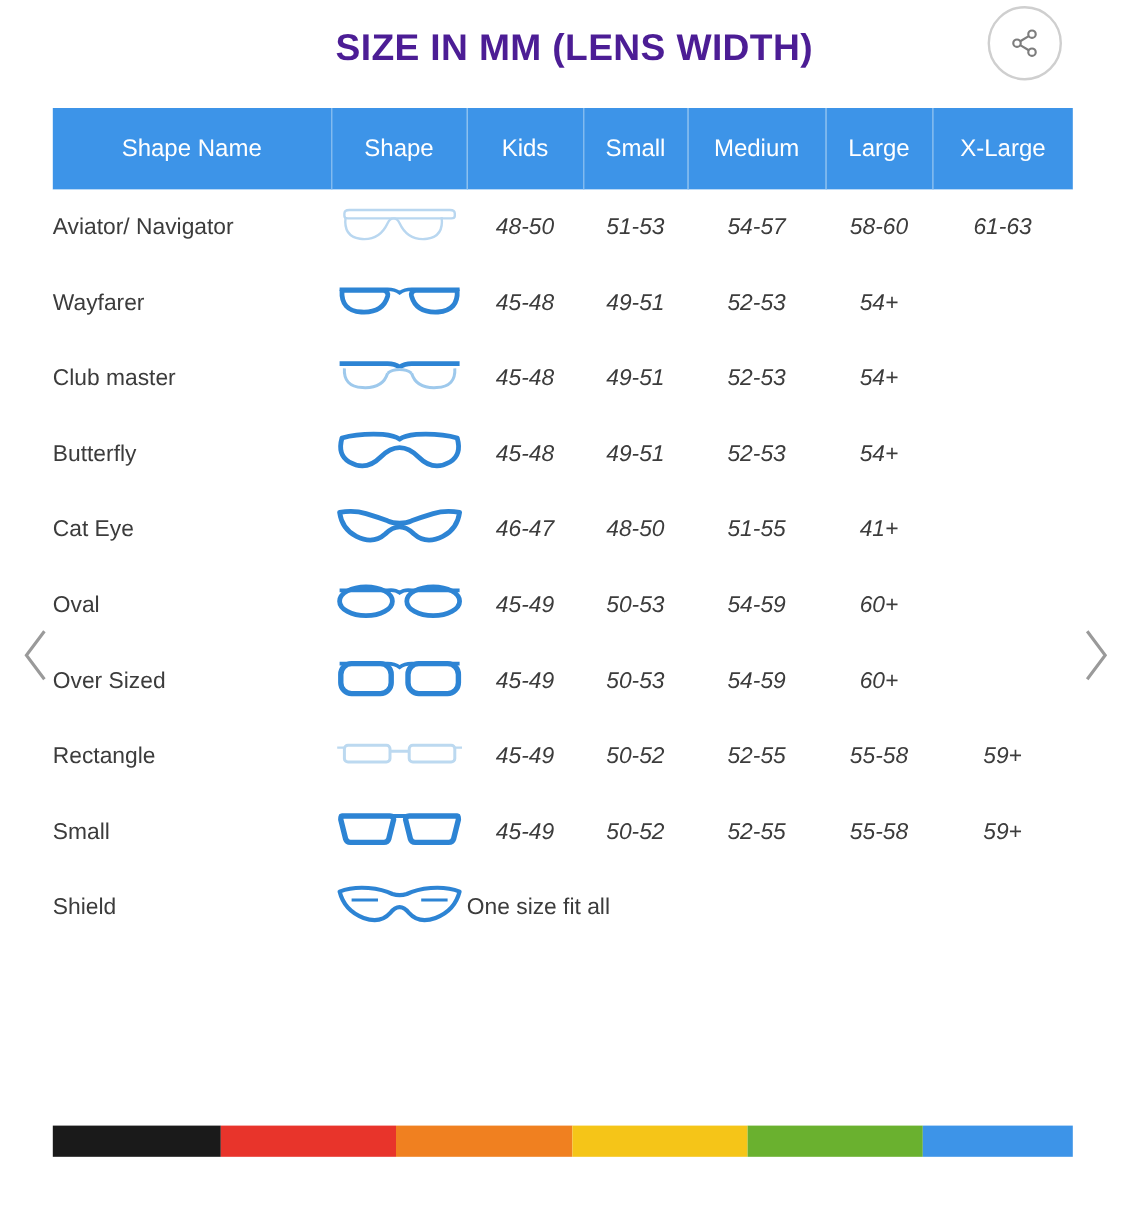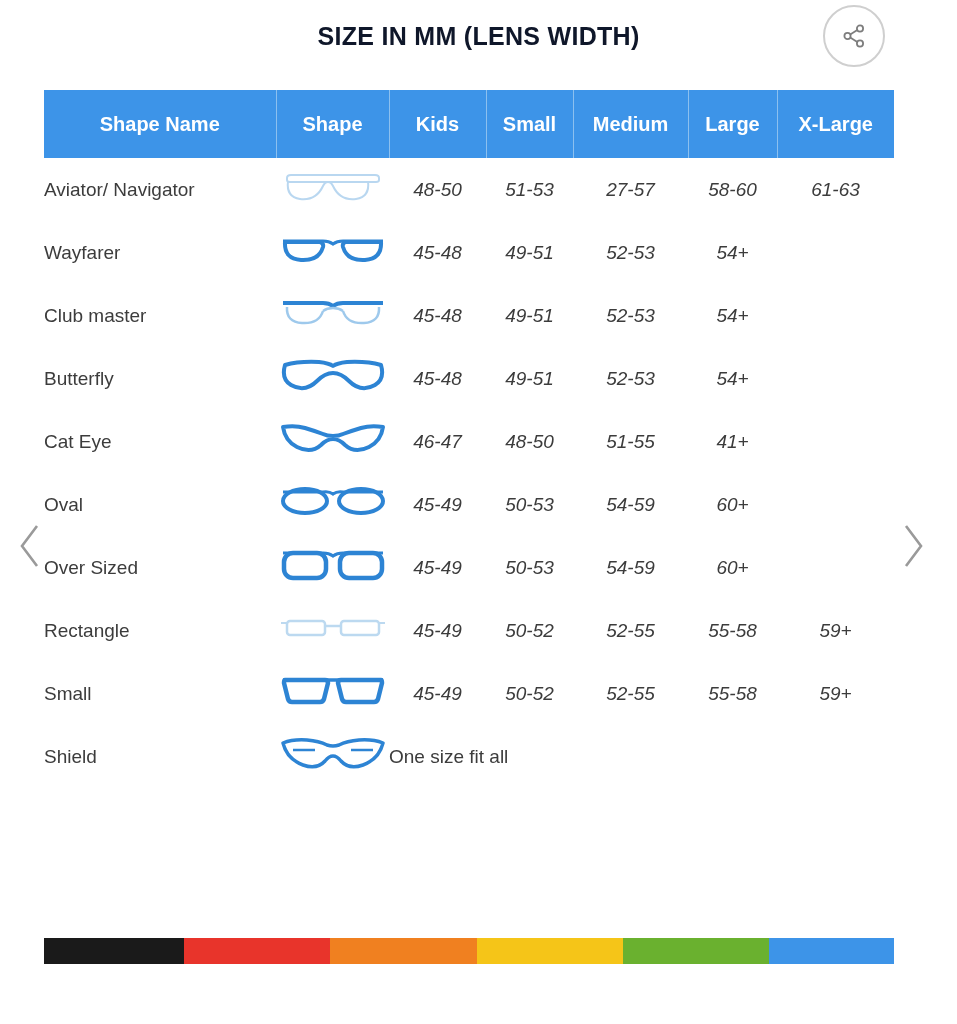--- a/index.html
+++ b/index.html
@@ -25,23 +25,23 @@
   .title-bar {
     position: relative;
     height: 88px;
   }
   .title {
     position: absolute;
     left: 0;
     right: 0;
     top: 22px;
     text-align: center;
-    font-size: 25px;
+    font-size: 31px;
     font-weight: bold;
-    color: #0f172a;
+    color: #4c1d95;
     letter-spacing: 0.3px;
   }
   .share-btn {
     position: absolute;
     right: 72px;
     top: 5px;
     width: 58px;
     height: 58px;
     border-radius: 50%;
     border: 2px solid #cfcfcf;
@@ -61,21 +61,21 @@
     width: 850px;
   }
   table.chart {
     border-collapse: collapse;
     width: 850px;
     table-layout: fixed;
   }
   table.chart thead th {
     background: #3d94e8;
     color: #ffffff;
-    font-weight: bold;
+    font-weight: normal;
     font-size: 20px;
     height: 68px;
     vertical-align: middle;
     border-right: 1px solid #8cc0ef;
     text-align: center;
     padding: 0;
   }
   table.chart thead th:last-child { border-right: none; }
   table.chart thead th.col-name {
     text-align: center;
@@ -195,21 +195,21 @@
           <td class="shape">
             <span class="glyph">
               <svg width="108" height="42" viewBox="0 0 108 42">
                 <path d="M8 12 q0 -3 4 -3 h84 q4 0 4 3 v2 q0 2 -3 2 h-86 q-3 0 -3 -2 z" fill="none" stroke="#b9d7f0" stroke-width="2"></path>
                 <path d="M9 15 q-2 16 12 18 q16 2 23 -13 q2 -4 5 -4 q3 0 5 4 q7 15 23 13 q14 -2 12 -18" fill="none" stroke="#b9d7f0" stroke-width="2"></path>
               </svg>
             </span>
           </td>
           <td class="size">48-50</td>
           <td class="size">51-53</td>
-          <td class="size">27-57</td>
+          <td class="size">54-57</td>
           <td class="size">58-60</td>
           <td class="size">61-63</td>
         </tr>
 
         <tr>
           <td class="name">Wayfarer</td>
           <td class="shape">
             <span class="glyph">
               <svg width="108" height="42" viewBox="0 0 108 42">
                 <path d="M4 12 h40 q6 0 10 3 q4 -3 10 -3 h40" fill="none" stroke="#2d84d4" stroke-width="3"></path>

